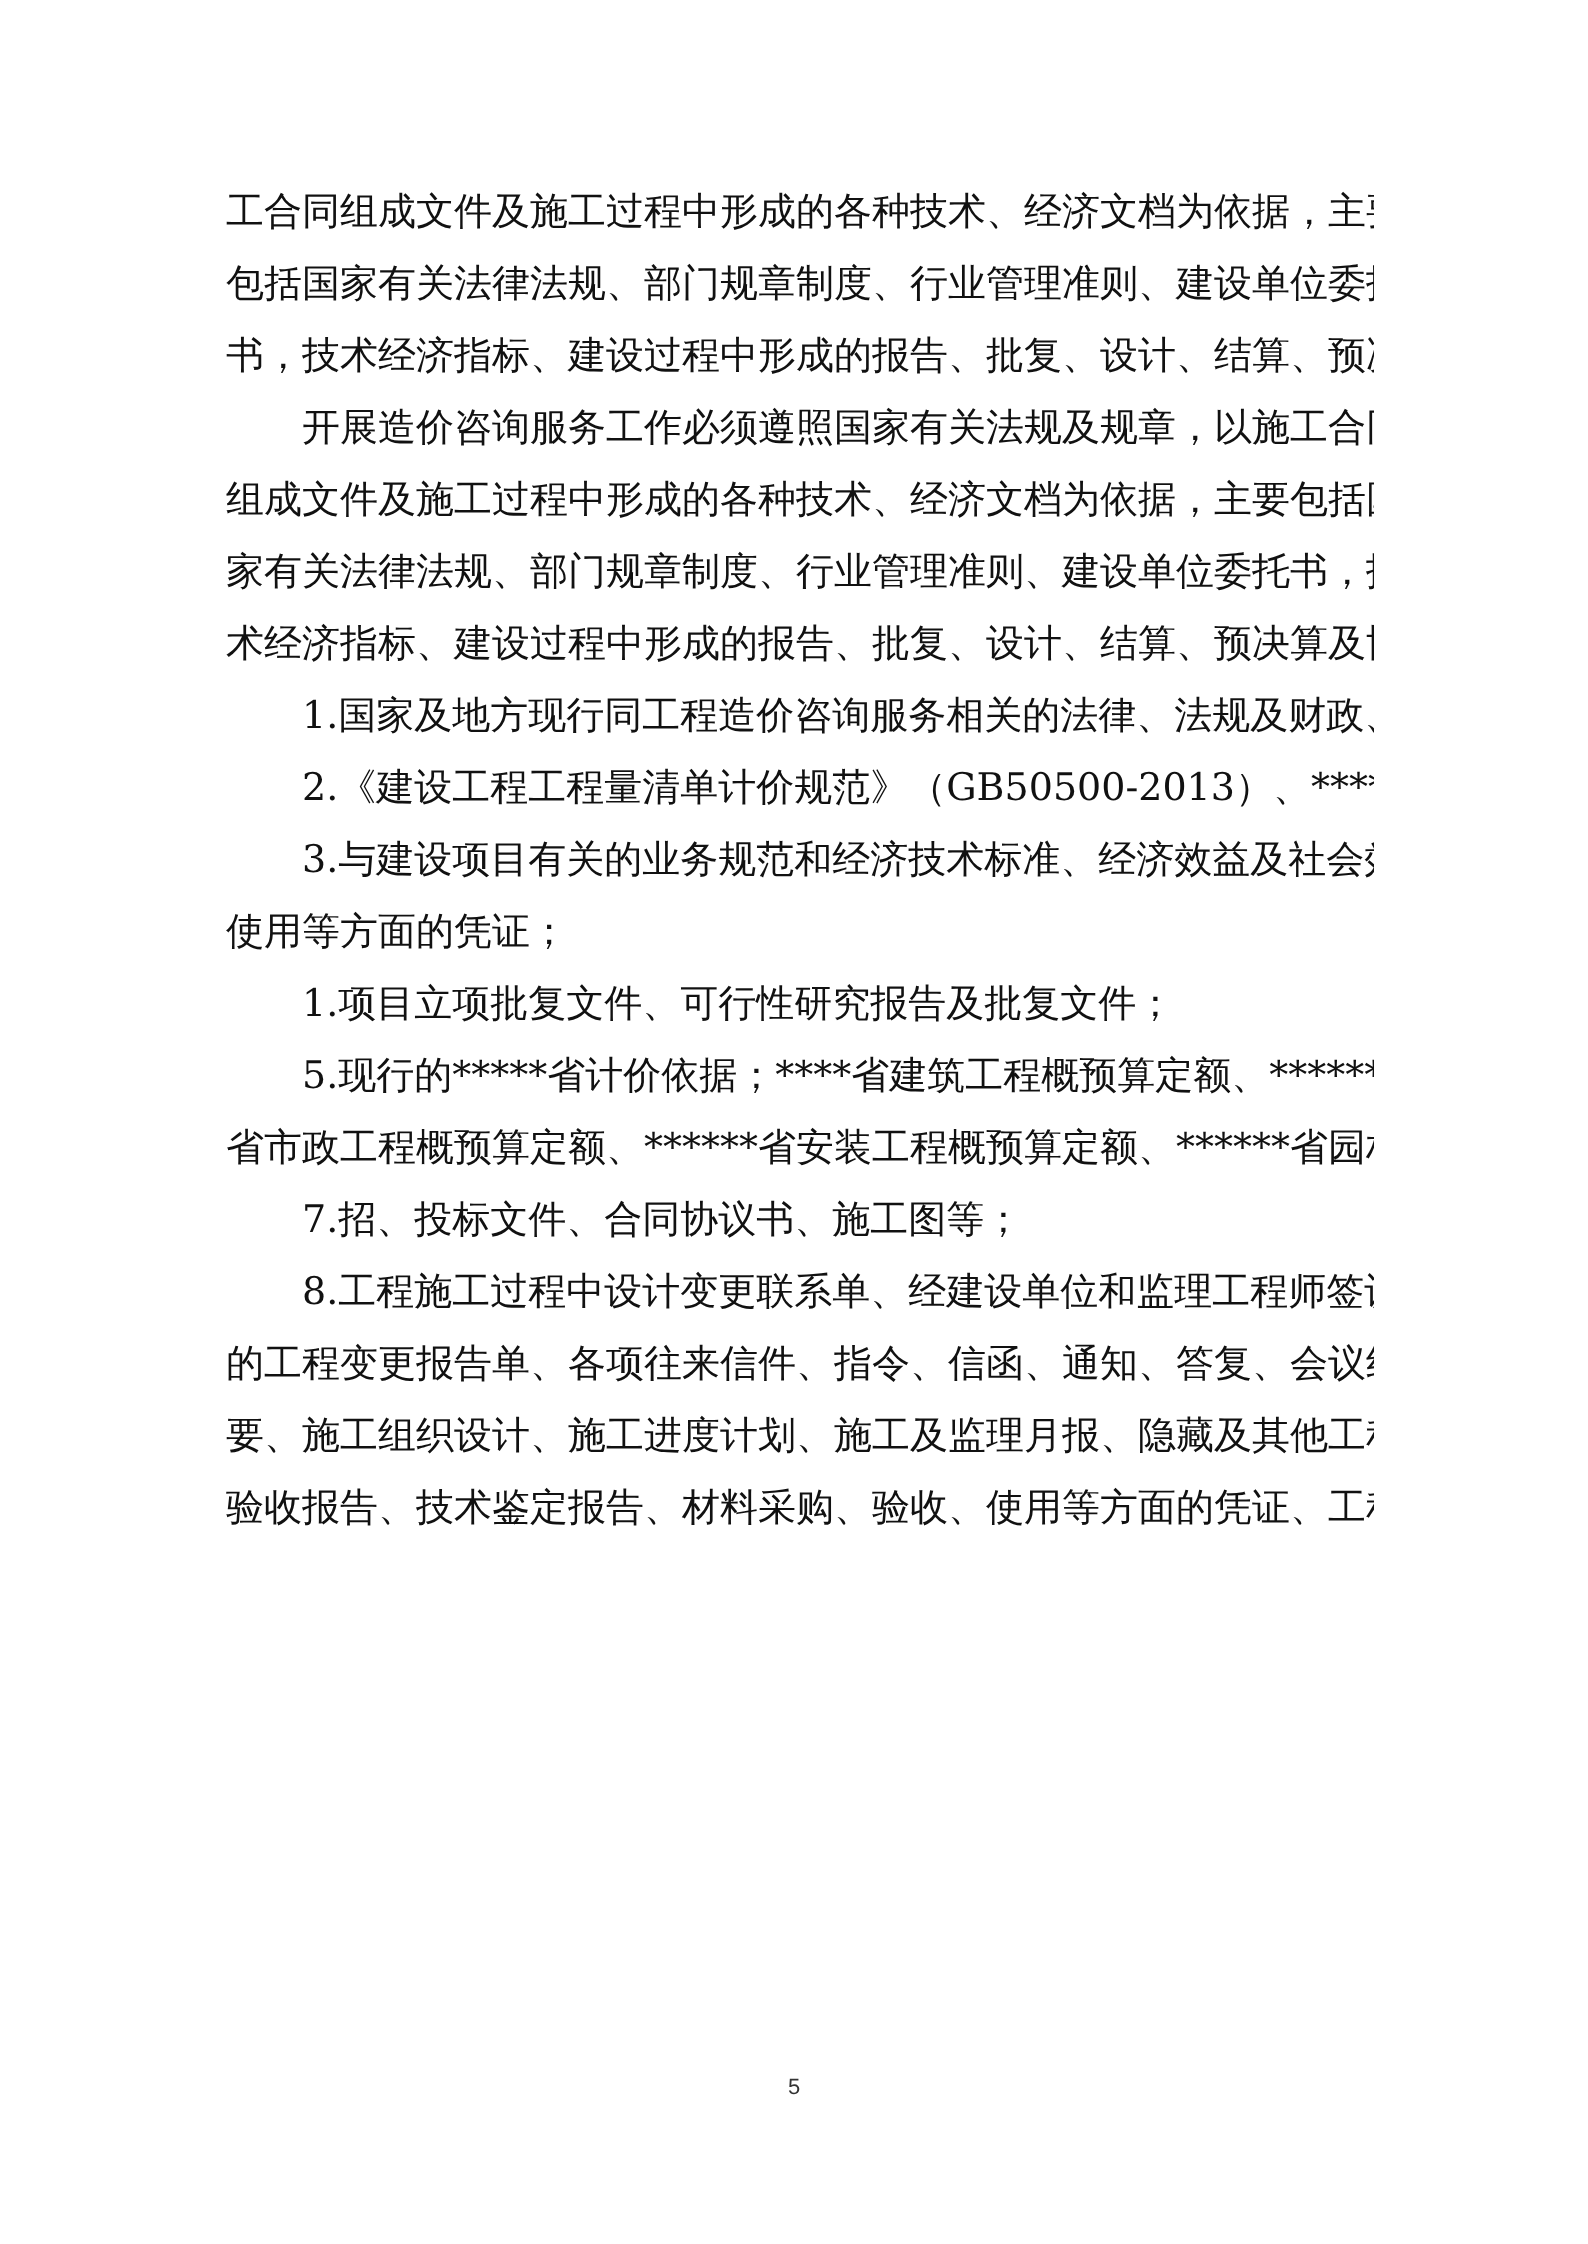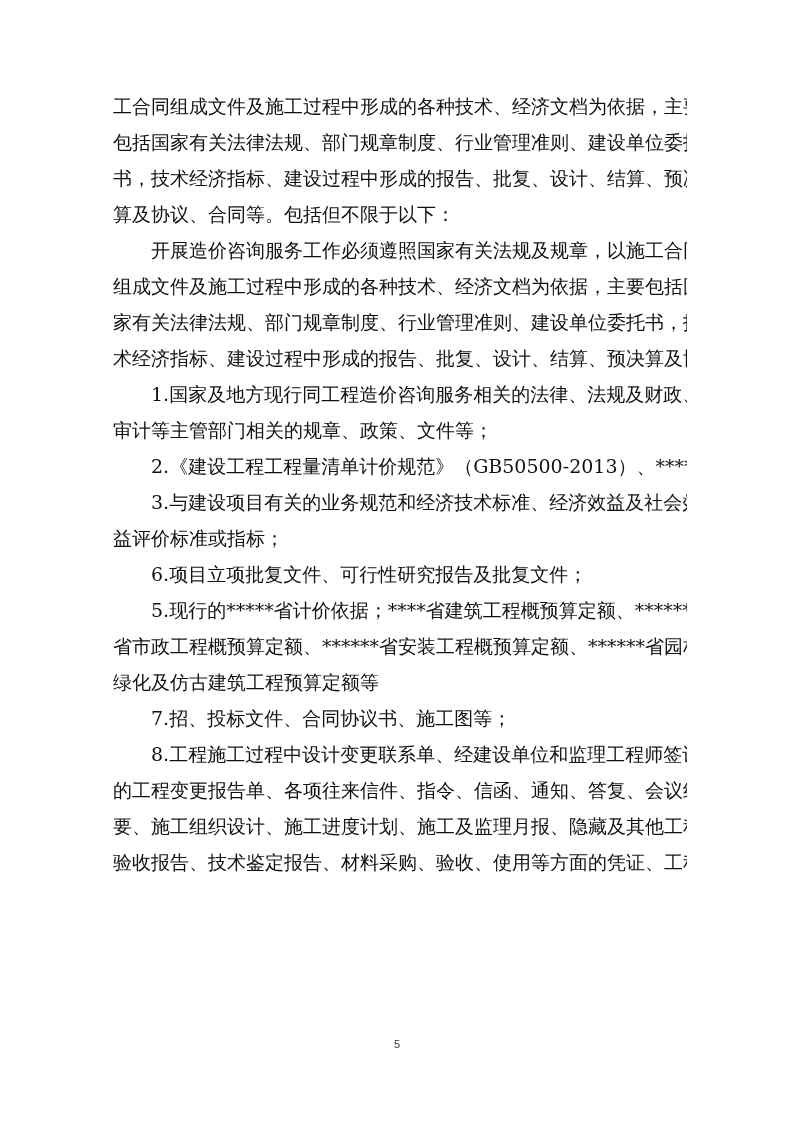--- a/index.html
+++ b/index.html
@@ -37,52 +37,49 @@
 </style>
 </head>
 <body>
 
 <div class="page">
 
   <div>
     <div class="line">工合同组成文件及施工过程中形成的各种技术、经济文档为依据，主要</div>
     <div class="line">包括国家有关法律法规、部门规章制度、行业管理准则、建设单位委托</div>
     <div class="line">书，技术经济指标、建设过程中形成的报告、批复、设计、结算、预决</div>
-    <div class="line last">算及协议、合同等。包括但不限于以下：</div>
   </div>
 
   <div>
     <div class="line indent">开展造价咨询服务工作必须遵照国家有关法规及规章，以施工合同</div>
     <div class="line">组成文件及施工过程中形成的各种技术、经济文档为依据，主要包括国</div>
     <div class="line">家有关法律法规、部门规章制度、行业管理准则、建设单位委托书，技</div>
     <div class="line">术经济指标、建设过程中形成的报告、批复、设计、结算、预决算及协</div>
   </div>
 
   <div>
     <div class="line indent">1.国家及地方现行同工程造价咨询服务相关的法律、法规及财政、</div>
-    <div class="line last">审计等主管部门相关的规章、政策、文件等；</div>
   </div>
 
   <div>
     <div class="line indent">2.《建设工程工程量清单计价规范》（GB50500-2013）、*****省建设</div>
   </div>
 
   <div>
     <div class="line indent">3.与建设项目有关的业务规范和经济技术标准、经济效益及社会效</div>
-    <div class="line last">益评价标准或指标；</div>
+    <div class="line last">使用等方面的凭证；</div>
   </div>
 
   <div>
-    <div class="line indent last">6.项目立项批复文件、可行性研究报告及批复文件；</div>
+    <div class="line indent last">1.项目立项批复文件、可行性研究报告及批复文件；</div>
   </div>
 
   <div>
     <div class="line indent">5.现行的*****省计价依据；****省建筑工程概预算定额、*******</div>
     <div class="line">省市政工程概预算定额、******省安装工程概预算定额、******省园林</div>
-    <div class="line last">绿化及仿古建筑工程预算定额等</div>
   </div>
 
 
   <div>
     <div class="line indent last">7.招、投标文件、合同协议书、施工图等；</div>
   </div>
 
   <div>
     <div class="line indent">8.工程施工过程中设计变更联系单、经建设单位和监理工程师签认</div>
     <div class="line">的工程变更报告单、各项往来信件、指令、信函、通知、答复、会议纪</div>

